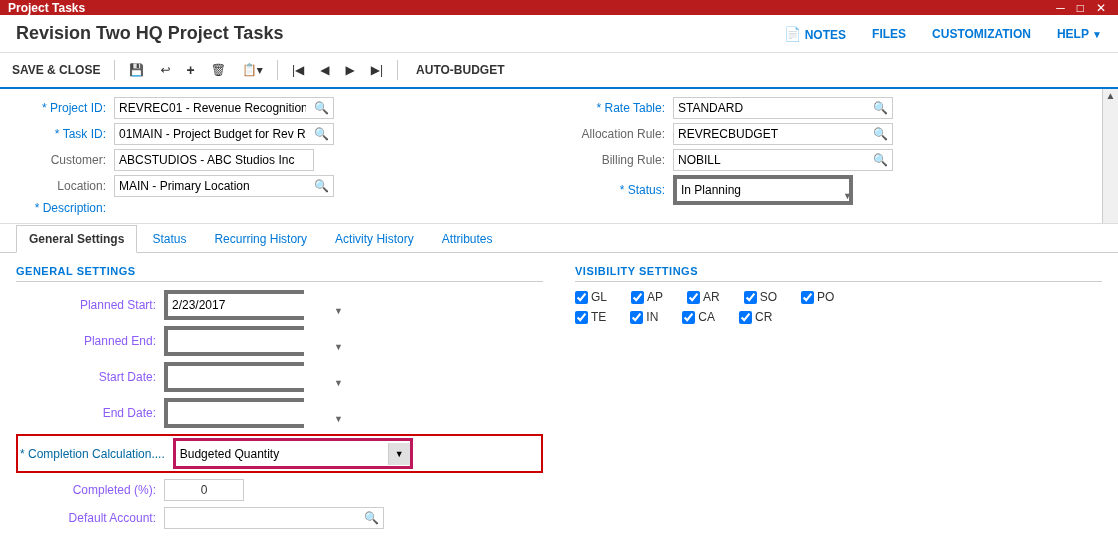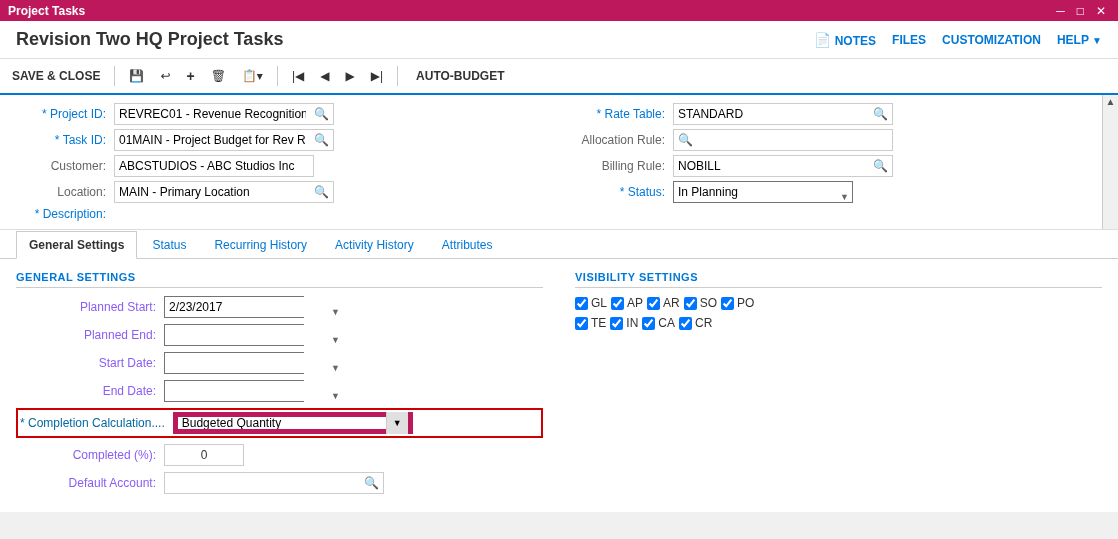--- a/index.html
+++ b/index.html
@@ -1,26 +1,26 @@
 <!DOCTYPE html>
 <html><head>
   <meta charset="utf-8">
   <style>
     * { box-sizing: border-box; margin: 0; padding: 0; }
     body { font-family: Arial, sans-serif; font-size: 12px; background: #f0f0f0; color: #333; }
 
     
     .title-bar {
-      background: #be185d;
+      background: #b91c1c;
       color: white;
       padding: 4px 8px;
       display: flex;
       align-items: center;
       justify-content: space-between;
-      height: 21px;
+      height: 15px;
     }
     .title-bar-title { font-size: 12px; font-weight: bold; }
     .title-bar-controls { display: flex; gap: 4px; }
     .title-bar-btn {
       background: none;
       border: none;
       color: white;
       cursor: pointer;
       font-size: 12px;
       padding: 0 4px;
@@ -36,20 +36,21 @@
       border-bottom: 1px solid #ddd;
     }
     .app-title { font-size: 18px; font-weight: bold; color: #333; }
     .app-nav { display: flex; gap: 16px; align-items: center; }
     .app-nav-item {
       color: #0078d7;
       cursor: pointer;
       font-size: 12px;
       font-weight: bold;
       text-decoration: none;
+      margin-left: 10px;
     }
     .app-nav-item.with-arrow::after { content: ' ▼'; font-size: 10px; }
 
     
     .toolbar {
       background: white;
       padding: 4px 8px;
       display: flex;
       align-items: center;
       gap: 8px;
@@ -181,22 +182,22 @@
     .setting-label {
       color: #8b5cf6;
       min-width: 140px;
       font-size: 12px;
       text-align: right;
     }
     .setting-label.required { color: #0078d7; }
     .setting-input-with-dropdown {
       display: flex;
       align-items: flex-end;
-      border: 1px solid #737373;
-      height: 22px;
+      border: 4px solid #737373;
+      height: 30px;
       width: 140px;
     }
     .setting-input-with-dropdown input {
       border: none;
       outline: none;
       flex: 1;
       padding: 0 4px;
       font-size: 12px;
       height: 100%;
       background: white;
@@ -206,21 +207,21 @@
       border: none;
       cursor: pointer;
       padding: 0 3px;
       font-size: 9px;
       color: #666;
     }
 
     
     .checkbox-row {
       display: flex;
-      gap: 4px;
+      gap: 24px;
       margin-bottom: 6px;
       align-items: center;
     }
     .checkbox-item {
       display: flex;
       align-items: center;
       gap: 3px;
     }
     .checkbox-item input[type="checkbox"] {
       width: 13px;
@@ -341,20 +342,21 @@
       <div class="form-row">
         <span class="form-label required">Rate Table:</span>
         <div class="form-input-with-search">
           <input type="text" style="width: 160px;" value="STANDARD">
           <button class="search-icon-btn">🔍</button>
         </div>
       </div>
       <div class="form-row">
         <span class="form-label">Allocation Rule:</span>
         <div class="form-input-with-search">
+          <input type="text" style="width: 160px;" value="REVRECBUDGET">
           <button class="search-icon-btn">🔍</button>
         </div>
       </div>
       <div class="form-row">
         <span class="form-label">Billing Rule:</span>
         <div class="form-input-with-search">
           <input type="text" style="width: 160px;" value="NOBILL">
           <button class="search-icon-btn">🔍</button>
         </div>
       </div>
@@ -424,21 +426,21 @@
       <div class="setting-row">
         <span class="setting-label">End Date:</span>
         <div class="setting-input-with-dropdown">
           <input type="text" style="">
           <button class="dropdown-arrow">▼</button>
         </div>
       </div>
 
       <div style="display:flex; align-items:center; margin-bottom:6px; gap:8px; border:2px solid #cc0000; padding:2px;">
         <span class="setting-label required" style="color:#0369a1; min-width:140px; font-size:12px; text-align:right;">* Completion Calculation....</span>
-        <div style="display:flex; align-items:center; border:5px solid #be185d; height:22px; width:240px; background:white;gap:22px;">
+        <div style="display:flex; align-items:center; border:3px solid #be185d; height:31px; width:240px; background:white;gap:22px;">
           <input type="text" style="border: none; outline: none; flex: 1 1 0%; padding: 0px 4px; font-size: 12px; height: 100%; background: white;" value="Budgeted Quantity">
           <button style="background:#e0e0e0; border:none; cursor:pointer; padding:0 6px; font-size:9px; height:22px; border-left:1px solid #ccc;">▼</button>
         </div>
       </div>
 
       <div class="setting-row">
         <span class="setting-label">Completed (%):</span>
         <div style="border:1px solid #ccc; height:22px; width:80px; display:flex; align-items:center; justify-content:center; background:white;">
           <span>0</span>
         </div>

